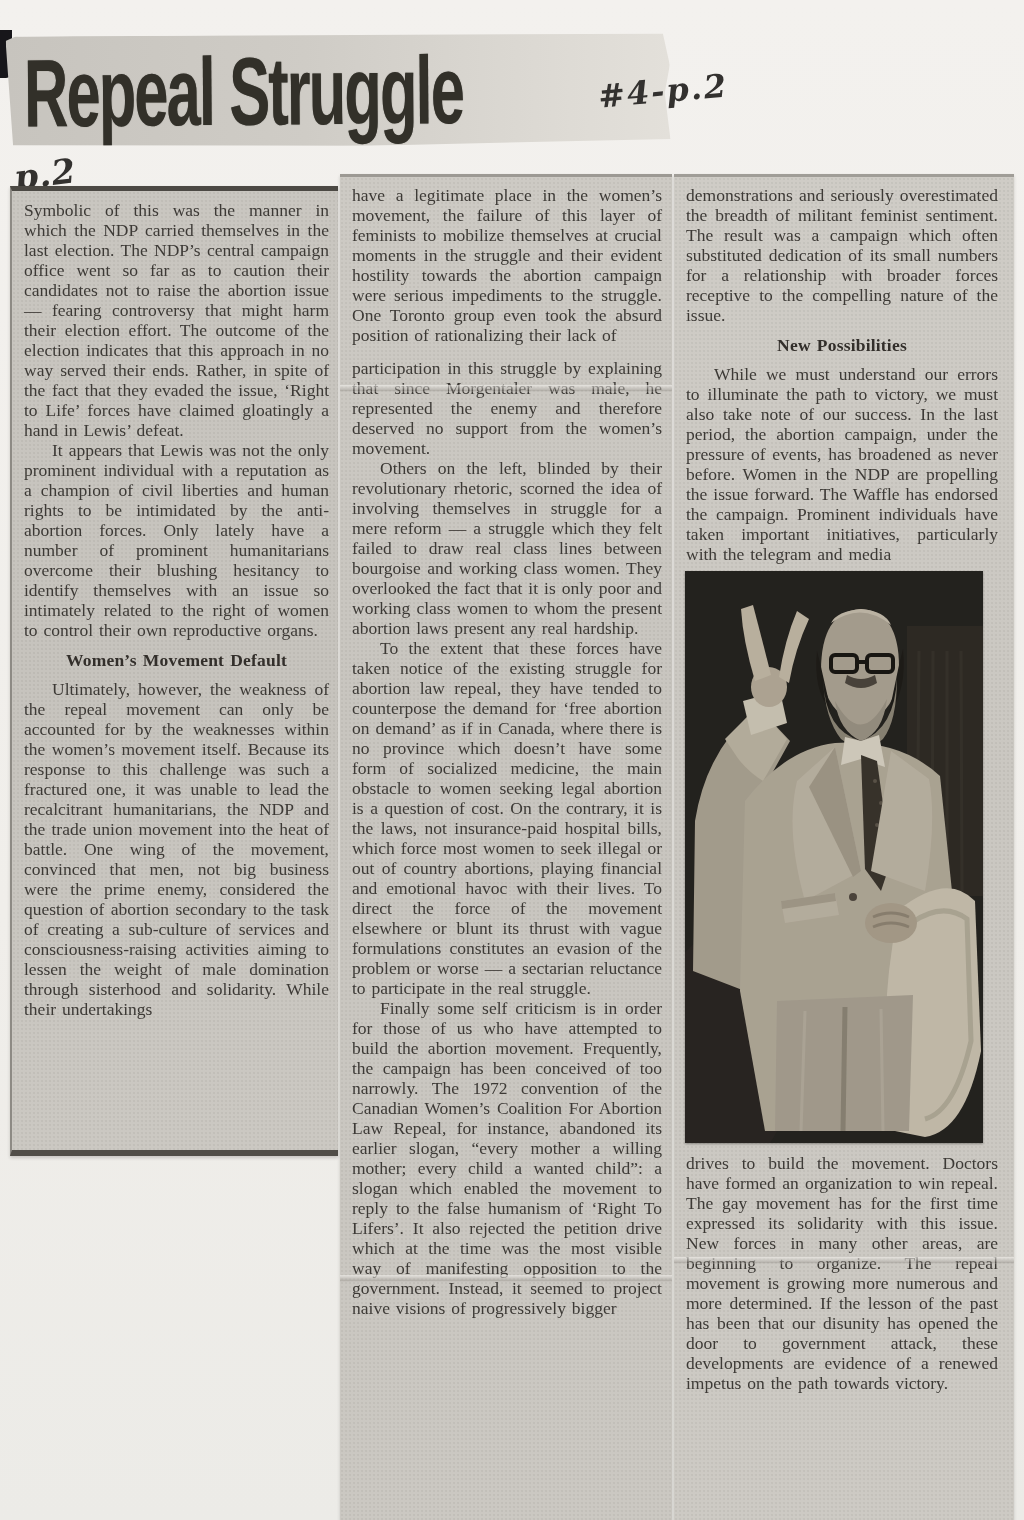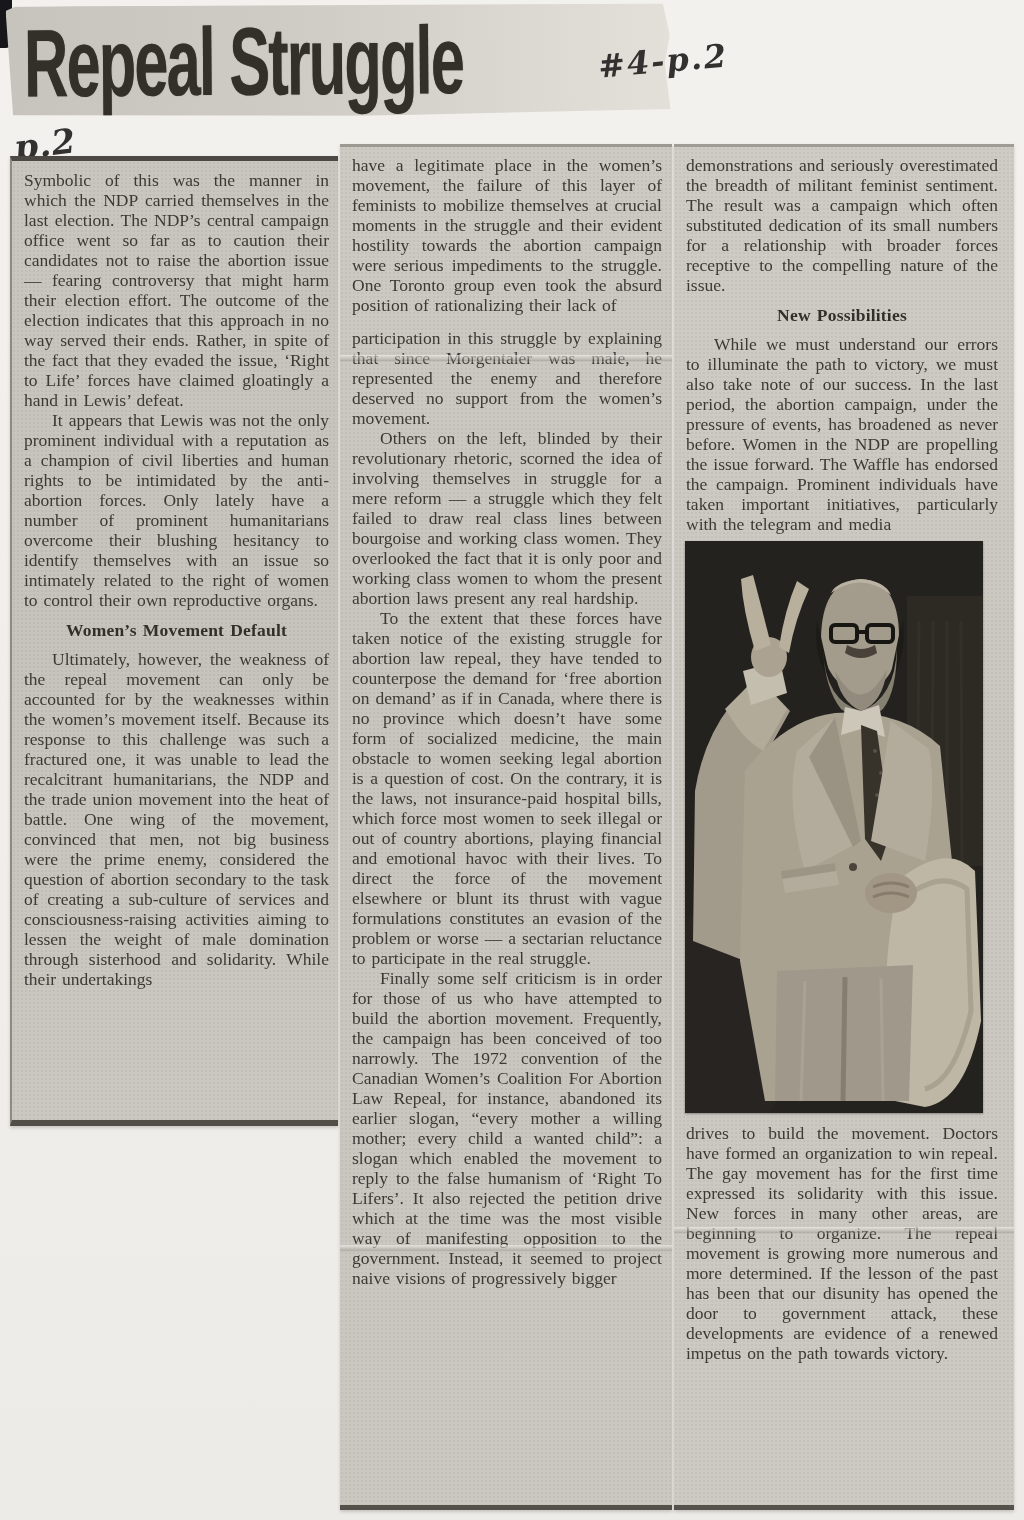--- a/index.html
+++ b/index.html
@@ -2,21 +2,21 @@
 <html><head>
 <meta charset="utf-8">
 <style>
   html,body{margin:0;padding:0;}
   body{
     width:1024px;height:1520px;
     background:linear-gradient(180deg,#f3f1ee 0%,#f0eeea 60%,#ecebe7 100%);
     font-family:"Liberation Serif",serif;
     position:relative;overflow:hidden;
   }
-  .scan{position:absolute;inset:0;}
+  .scan{position:absolute;inset:0;margin-top:30px;}
   .corner-mark{position:absolute;left:0;top:0;width:12px;height:48px;background:#17161a;border-radius:0 0 6px 0;}
 
   
   .header-strip{
     position:absolute;left:6px;top:4px;width:664px;height:112px;
     background:linear-gradient(90deg,#c7c4be 0%,#cfccc6 45%,#dedbd5 85%,#e3e0da 100%);
     transform:rotate(-0.45deg);
     box-shadow:0 3px 4px rgba(60,56,50,0.25);
     clip-path:polygon(0 4%,1.5% 0,99% 2%,100% 30%,99.2% 55%,100% 96%,55% 100%,1% 97%);
   }

